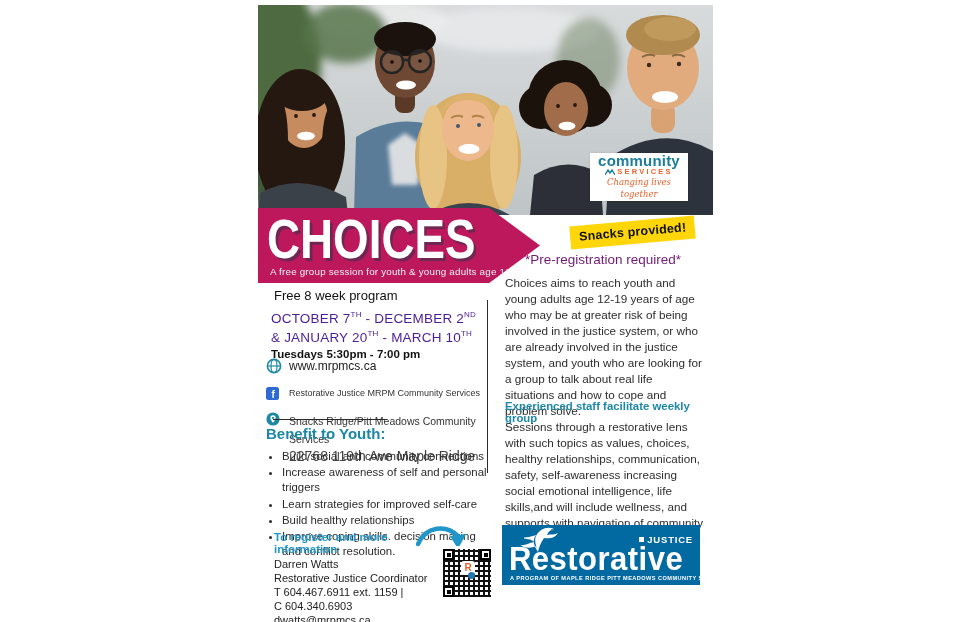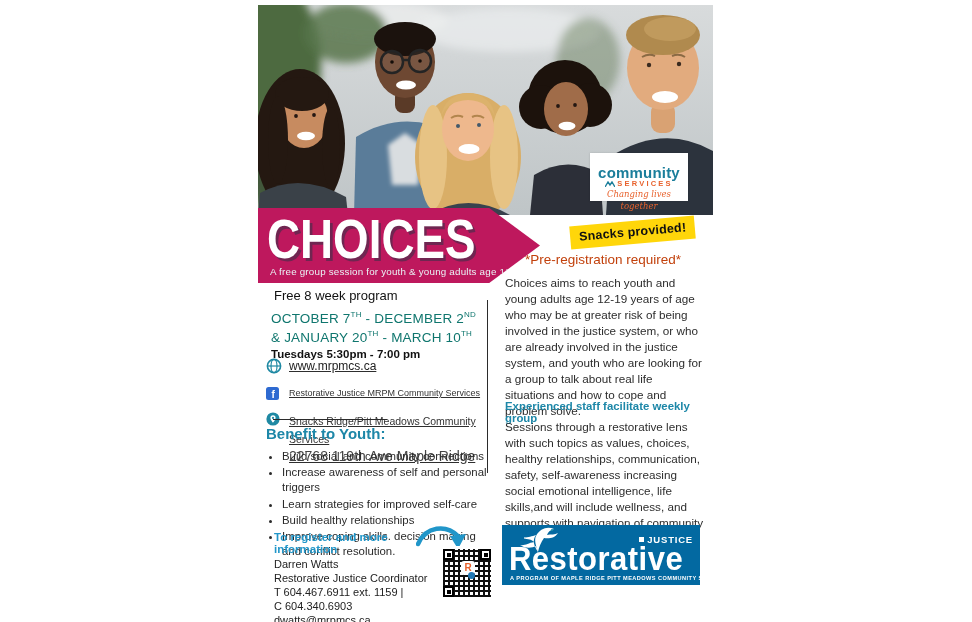--- a/index.html
+++ b/index.html
@@ -8,42 +8,42 @@
     font-family:"Liberation Sans", sans-serif;color:#2e2e2e;
   }
   .flyer{position:absolute;left:258px;top:0;width:455px;height:622px;background:#fff;}
 
   
   .photo{position:absolute;left:0;top:5px;width:455px;height:210px;overflow:hidden;}
   .photo svg{display:block;}
 
   
   .cs-logo{position:absolute;left:332px;top:153px;width:98px;height:48px;background:#fff;
-    box-shadow:0 0 2px rgba(0,0,0,.15);text-align:center;padding-top:13px;box-sizing:border-box;z-index:4;}
+    box-shadow:0 0 2px rgba(0,0,0,.15);text-align:center;padding-top:1px;box-sizing:border-box;z-index:4;}
   .cs-word{font-size:15px;font-weight:bold;color:#1b7e9b;letter-spacing:.2px;line-height:13px;}
   .cs-services{font-size:7.5px;font-weight:bold;color:#e8622d;letter-spacing:2.2px;line-height:9px;display:flex;align-items:center;justify-content:center;gap:2px;}
   .cs-tag{font-family:"DejaVu Serif", serif;font-style:italic;font-size:8.5px;color:#e8622d;line-height:12px;}
 
   
   .banner{position:absolute;left:0;top:208px;width:282px;height:75px;background:#be185d;z-index:5;
     clip-path:polygon(0 0,82% 0,100% 50%,82% 100%,0 100%);}
   .banner-title{position:absolute;left:9px;top:4px;margin:0;color:#fff;font-size:52px;font-weight:800;
     letter-spacing:0px;line-height:50px;transform:scale(.88,1.06);transform-origin:left top;
     text-shadow:3px 3px 0 rgba(15,55,66,.45);white-space:nowrap;}
   .banner-sub{position:absolute;left:12px;bottom:6px;color:#eaf4f6;font-size:9.8px;letter-spacing:.2px;}
 
   
   .program{position:absolute;left:16px;top:288px;width:215px;}
   .program-title{font-size:13px;font-weight:normal;color:#111;margin:0 0 4px 0;}
-  .dates{font-size:13.5px;color:#0f766e;line-height:15.5px;letter-spacing:.2px;margin-left:-3px;}
+  .dates{font-size:13.5px;color:#4c1d95;line-height:15.5px;letter-spacing:.2px;margin-left:-3px;}
   .dates sup{font-size:8px;}
   .schedule{font-size:11.5px;font-weight:bold;color:#111;margin-top:3px;margin-left:-3px;}
 
   .contacts{position:absolute;left:8px;top:357px;width:225px;}
-  .c-row{display:flex;align-items:flex-start;margin-bottom:7px;text-decoration:underline;}
+  .c-row{display:flex;align-items:flex-start;margin-bottom:7px;}
   .c-ico{flex:0 0 17px;margin-right:6px;margin-top:1px;}
   .c-web{font-size:12px;color:#222;margin-top:2px;}
   .c-small{font-size:9px;color:#333;margin-top:3px;}
   .c-med{font-size:10.5px;color:#333;}
   .c-sub{font-size:14px;color:#444;margin-top:1px;}
 
   .hr-divider{position:absolute;left:15px;top:419px;width:114px;height:0;border-top:1.6px solid #2b2b2b;}
 
   .benefits{position:absolute;left:8px;top:425px;width:222px;}
   .benefits-title{font-size:15px;font-weight:bold;color:#1d87a8;text-align:left;margin:0 0 7px 0;}
@@ -67,21 +67,21 @@
     color:#e8622d;font-size:10px;font-weight:bold;text-align:center;line-height:14px;}
   .qr-dot{position:absolute;left:26px;top:24px;width:7px;height:7px;border-radius:50%;background:#2077b4;}
 
   .reg-arrow{position:absolute;left:158px;top:522px;}
 
   
   .v-divider{position:absolute;left:229px;top:300px;width:0;height:173px;border-left:1.6px solid #2b2b2b;}
 
   .snacks{position:absolute;left:312px;top:221px;transform:rotate(-5deg);background:#ffd60a;
     color:#111;font-size:12.5px;font-weight:bold;padding:4px 9px 5px 9px;letter-spacing:.2px;}
-  .prereg{position:absolute;left:244px;top:252px;width:202px;text-align:center;font-size:13.5px;color:#c2410c;}
+  .prereg{position:absolute;left:244px;top:252px;width:202px;text-align:center;font-size:13.5px;color:#701a75;}
 
   .about1{position:absolute;left:247px;top:275px;width:200px;font-size:11.7px;line-height:16px;color:#2d2d2d;}
   .staff-line{position:absolute;left:247px;top:400px;width:200px;font-size:11.4px;font-weight:bold;color:#1d87a8;}
   .about2{position:absolute;left:247px;top:419px;width:200px;font-size:11.7px;line-height:16px;color:#2d2d2d;}
 
   
   .rj{position:absolute;left:244px;top:525px;width:198px;height:60px;background:#0369a1;color:#fff;overflow:hidden;}
   .rj-word{position:absolute;left:7px;top:17px;font-size:33px;font-weight:800;letter-spacing:.5px;line-height:33px;transform:scale(.94,1);transform-origin:left top;white-space:nowrap;}
   .rj-justice{position:absolute;right:7px;top:9px;font-size:9.5px;font-weight:800;letter-spacing:.8px;display:flex;align-items:center;gap:3px;}
   .rj-justice i{display:block;width:5px;height:5px;background:#fff;}

